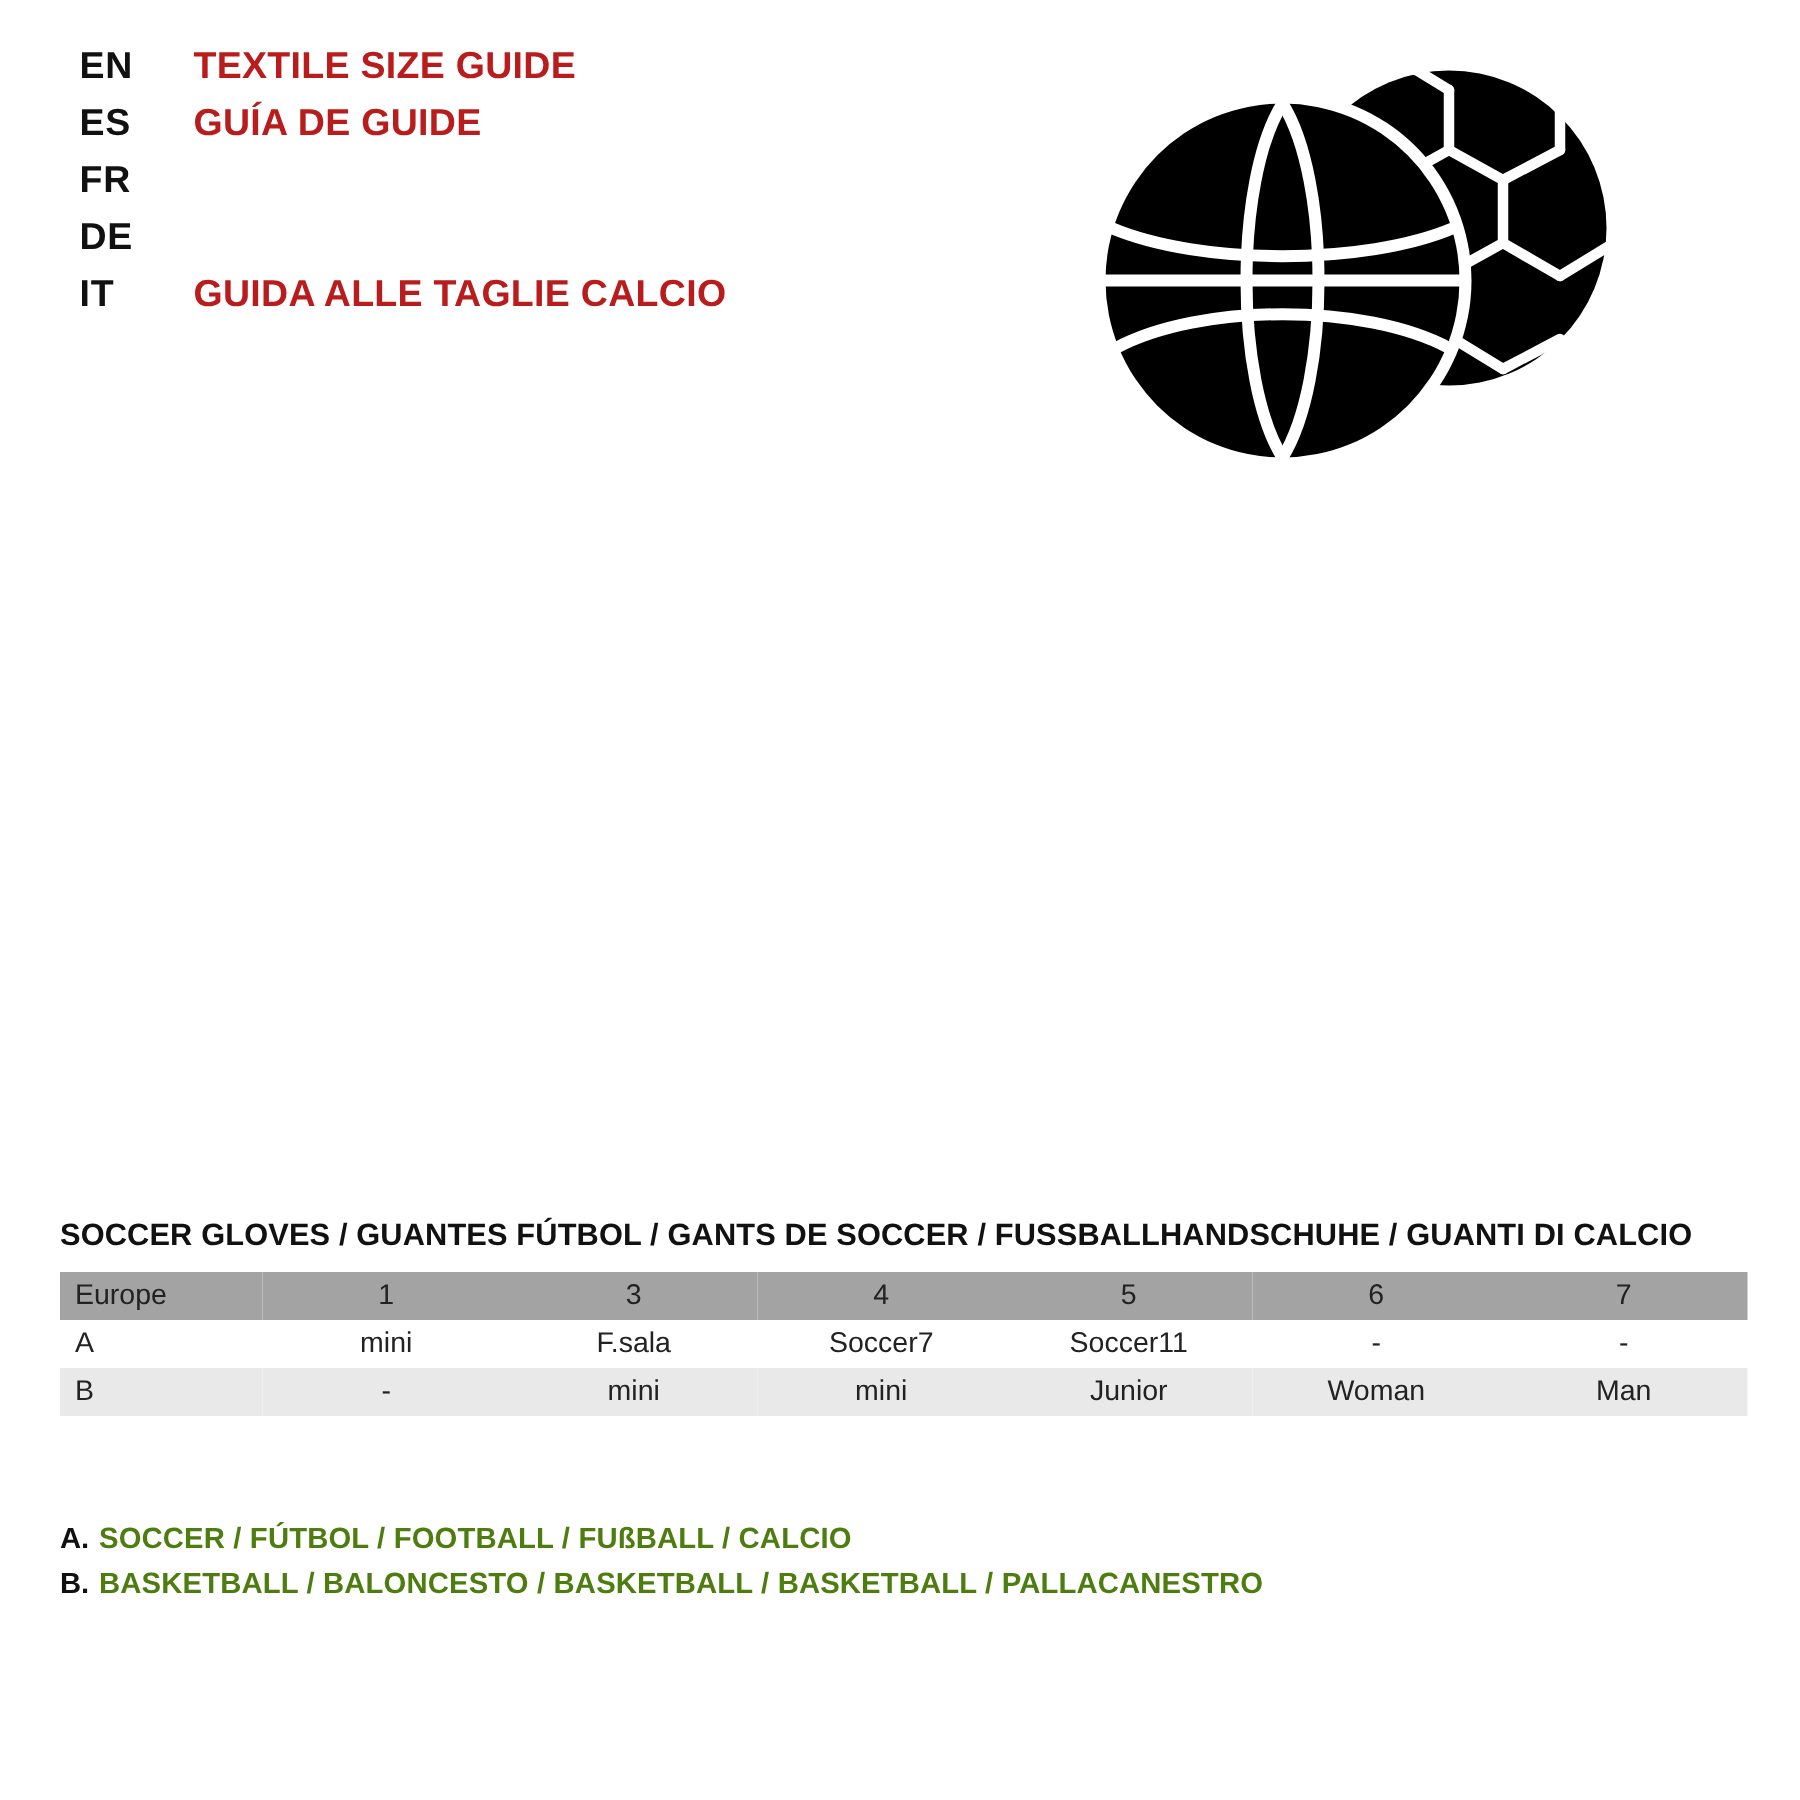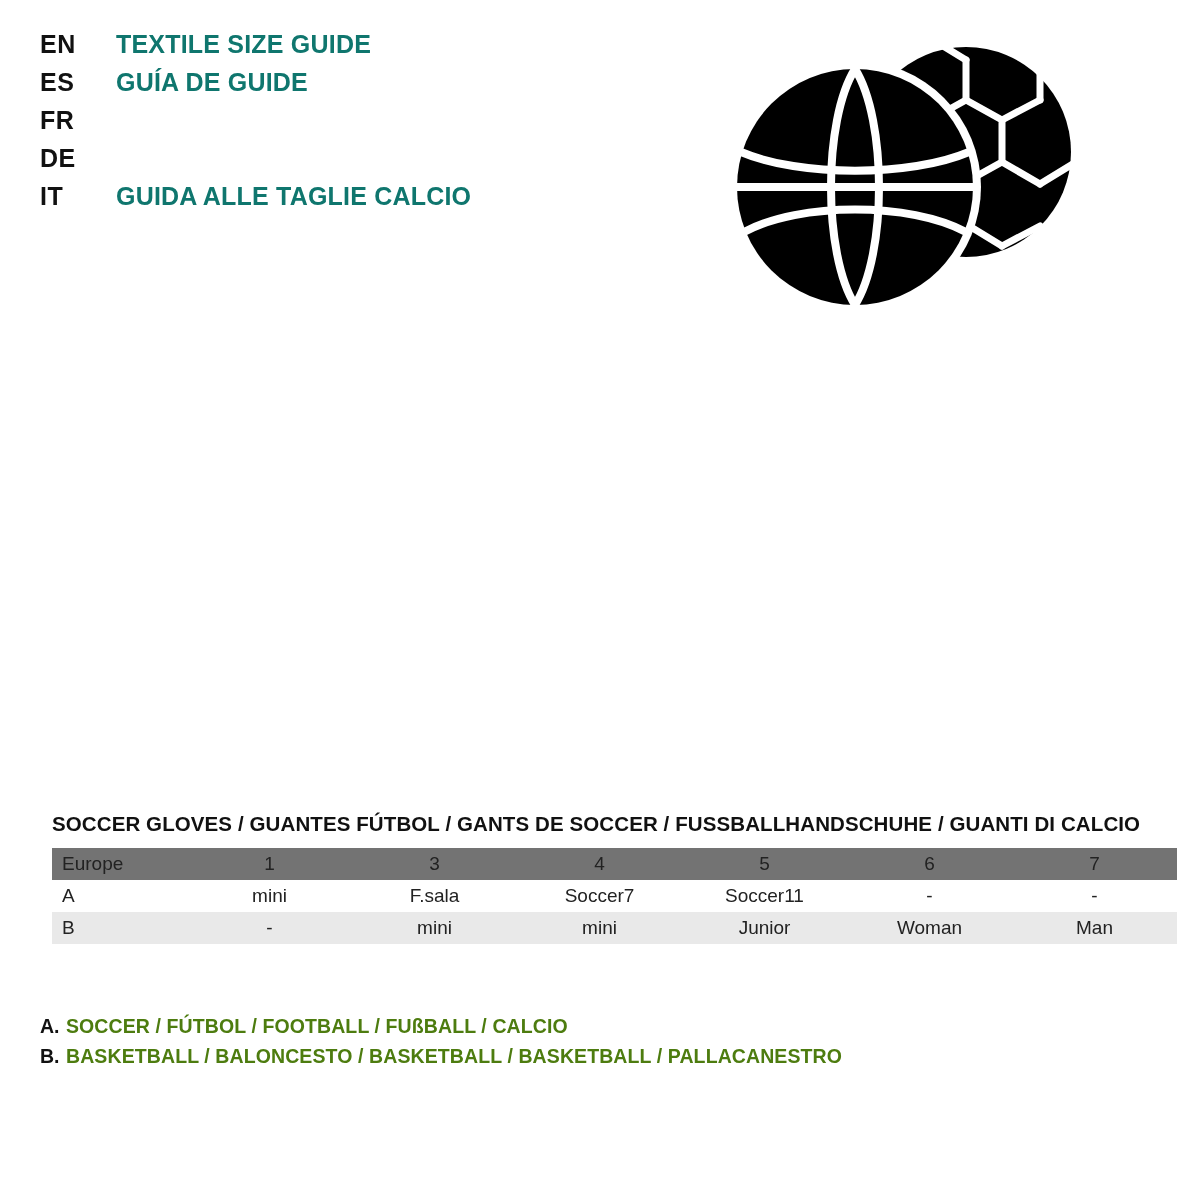--- a/index.html
+++ b/index.html
@@ -12,63 +12,63 @@
     background: #ffffff;
     font-family: "Liberation Sans", sans-serif;
     color: #1a1a1a;
     position: relative;
     overflow: hidden;
   }
 
   
   .lang-block {
     position: absolute;
-    left: 40px;
+    left: 53px;
     top: 30px;
     width: 560px;
   }
   .lang-row {
     display: flex;
     align-items: baseline;
     height: 38px;
   }
   .lang-code {
     width: 76px;
     font-size: 25px;
     font-weight: 700;
     letter-spacing: 0.5px;
     color: #111;
     white-space: nowrap;
   }
   .lang-title {
     font-size: 25px;
     font-weight: 700;
     letter-spacing: 0.2px;
-    color: #0f766e;
+    color: #b91c1c;
     white-space: nowrap;
   }
 
   
   .balls-graphic {
     position: absolute;
     left: 720px;
     top: 42px;
     width: 380px;
     height: 290px;
   }
   .balls-graphic svg {
     display: block;
     width: 100%;
     height: 100%;
   }
 
   
   .table-section {
     position: absolute;
-    left: 52px;
+    left: 40px;
     top: 812px;
     width: 1125px;
   }
   .table-caption {
     font-size: 20.5px;
     font-weight: 700;
     letter-spacing: 0.1px;
     color: #111;
     margin-bottom: 12px;
     white-space: nowrap;
@@ -86,21 +86,21 @@
     padding: 0;
     text-align: center;
     vertical-align: middle;
   }
   table.size-table td.rowlabel {
     text-align: left;
     padding-left: 10px;
     width: 125px;
   }
   tr.head-row td {
-    background: #737373;
+    background: #a3a3a3;
   }
   tr.row-a td {
     background: #ffffff;
   }
   tr.row-b td {
     background: #e9e9e9;
   }
 
   
   .legend {

